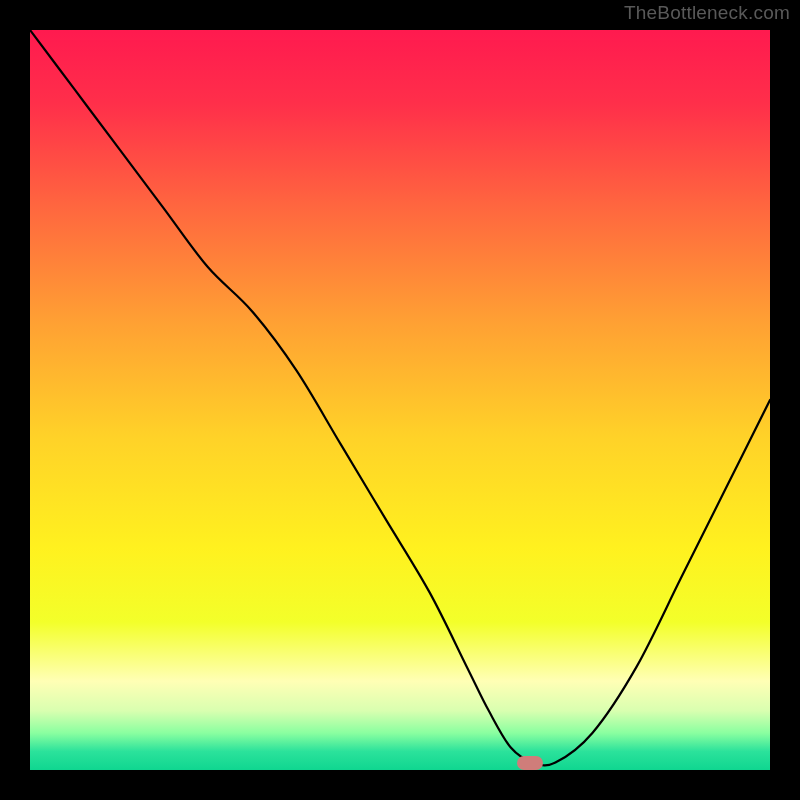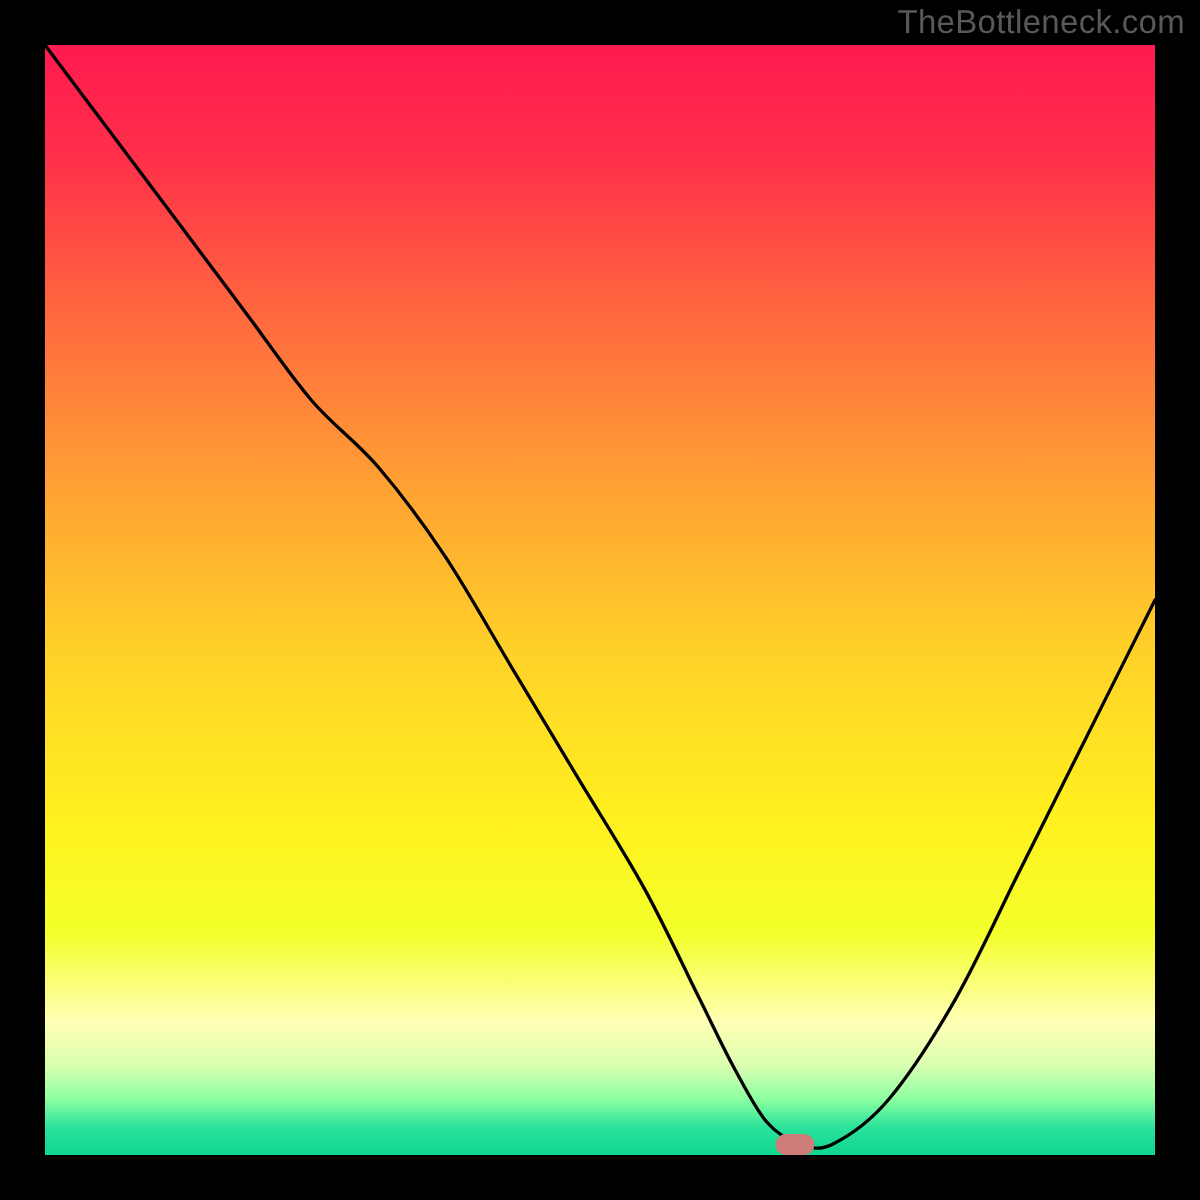--- a/index.html
+++ b/index.html
@@ -15,21 +15,21 @@
     position: relative;
     width: 800px;
     height: 800px;
     background: #000000;
   }
   .watermark {
     position: absolute;
     top: 2px;
     right: 10px;
     color: #595959;
-    font-size: 22px;
+    font-size: 19px;
     font-weight: 500;
     letter-spacing: 0.2px;
     z-index: 5;
   }
   .plot-area {
     position: absolute;
     left: 30px;
     top: 30px;
     width: 740px;
     height: 740px;

